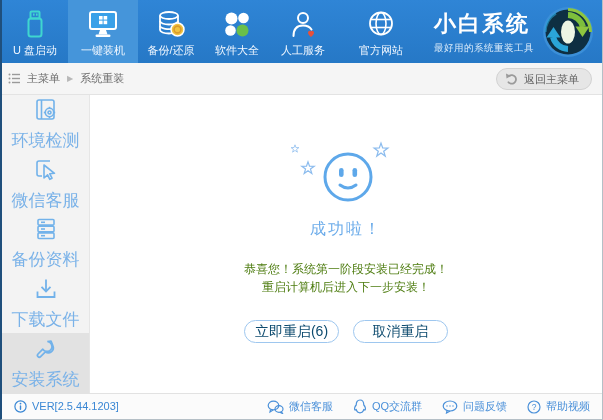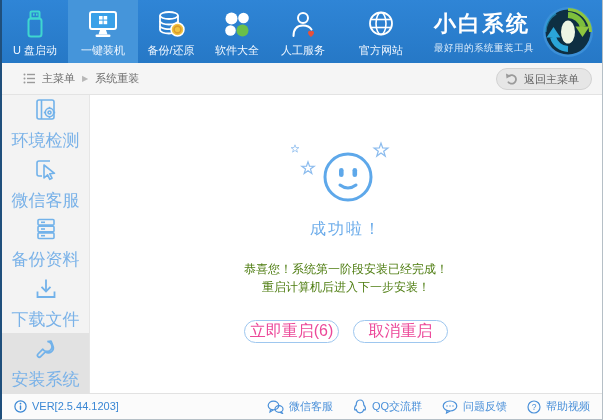--- a/index.html
+++ b/index.html
@@ -21,21 +21,21 @@
   .nav-item.active{ background:#4595da; width:70px; }
   .nav-item .ico{ height:30px; display:flex; align-items:flex-end; justify-content:center; }
   .nav-item .lbl{ font-size:11px; color:#f2f8ff; white-space:nowrap; }
   .brand{ position:absolute; right:8px; top:0; height:63px; display:flex; align-items:center; gap:8px; }
   .brand-text{ text-align:left; }
   .brand-title{ font-size:22px; font-weight:bold; letter-spacing:2px; color:#fff; }
   .brand-sub{ font-size:9.5px; color:#dcecfa; margin-top:3px; letter-spacing:0.5px; }
   
   .crumbbar{
     height:32px; flex:0 0 32px; background:#f5f5f5; border-bottom:1px solid #e3e3e3;
-    display:flex; align-items:center; padding:0 21px; position:relative;
+    display:flex; align-items:center; padding:0 6px; position:relative;
   }
   .crumb-ico{ margin-right:6px; display:flex; }
   .crumb{ font-size:11px; color:#6b6b6b; }
   .crumb-sep{ font-size:8px; color:#b8b8b8; margin:0 7px; }
   .back-btn{
     position:absolute; right:10px; top:5px; height:22px; padding:0 12px 0 8px;
     background:#e6e6e6; border:1px solid #d2d2d2; border-radius:11px;
     display:flex; align-items:center; gap:5px; font-size:11px; color:#5f5f5f; cursor:pointer;
   }
   
@@ -46,21 +46,21 @@
     gap:6px; cursor:pointer;
   }
   .side-item.active{ background:#e2e2e2; }
   .side-item .lbl{ font-size:17px; color:#7ab2e8; }
   .main{ flex:1; background:#fff; display:flex; flex-direction:column; align-items:center; padding-top:40px; }
   .headline{ font-size:16px; color:#6cacea; margin-top:8px; letter-spacing:2px; }
   .msg{ margin-top:20px; text-align:center; font-size:12px; color:#4d7c0f; line-height:18px; }
   .btn-row{ margin-top:24px; display:flex; gap:14px; }
   .pill-btn{
     width:95px; height:23px; background:#fff; border:1px solid #9ec7ef; border-radius:12px;
-    font-size:16px; color:#ec4899; display:flex; align-items:center; justify-content:center; cursor:pointer;
+    font-size:14px; color:#0c4a6e; display:flex; align-items:center; justify-content:center; cursor:pointer;
     font-family:"Liberation Sans","DejaVu Sans",sans-serif;
   }
   
   .statusbar{
     height:26px; flex:0 0 26px; background:#fbfbfb; border-top:1px solid #e2e2e2;
     display:flex; align-items:center; padding:0 12px; font-size:11px; color:#3a87d4;
   }
   .ver{ display:flex; gap:5px; }
   .status-links{ margin-left:auto; display:flex; gap:20px; }
   .slink{ display:flex; align-items:center; gap:5px; cursor:pointer; color:#4a90d9; }

